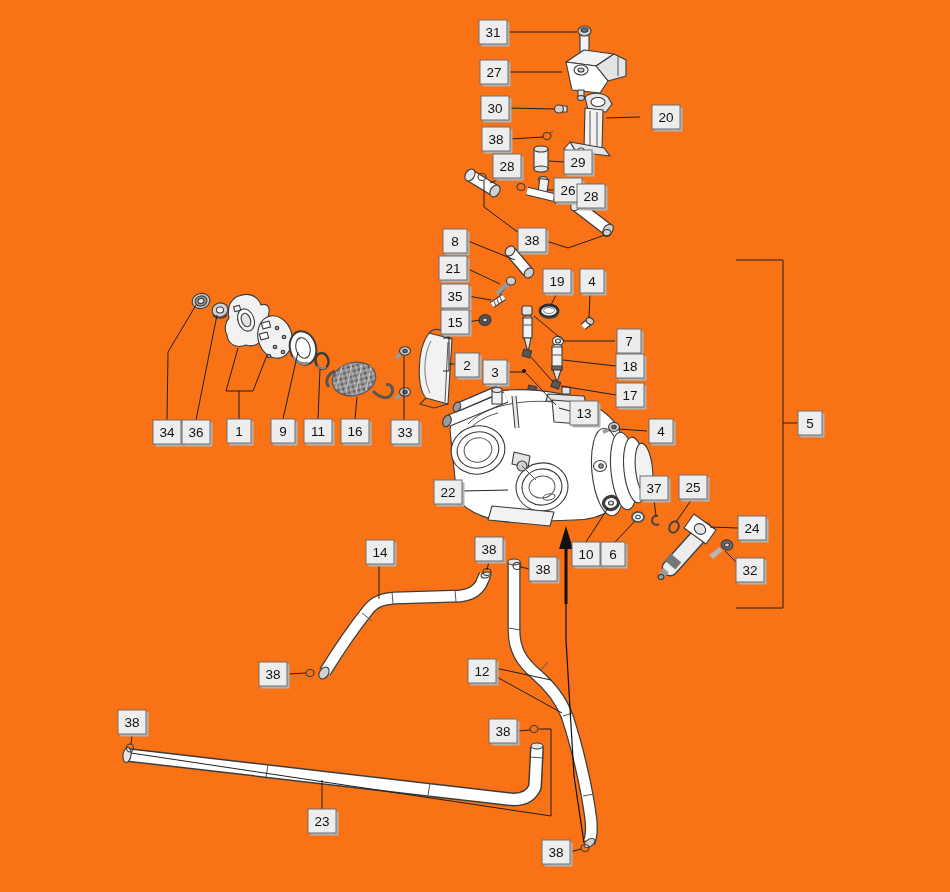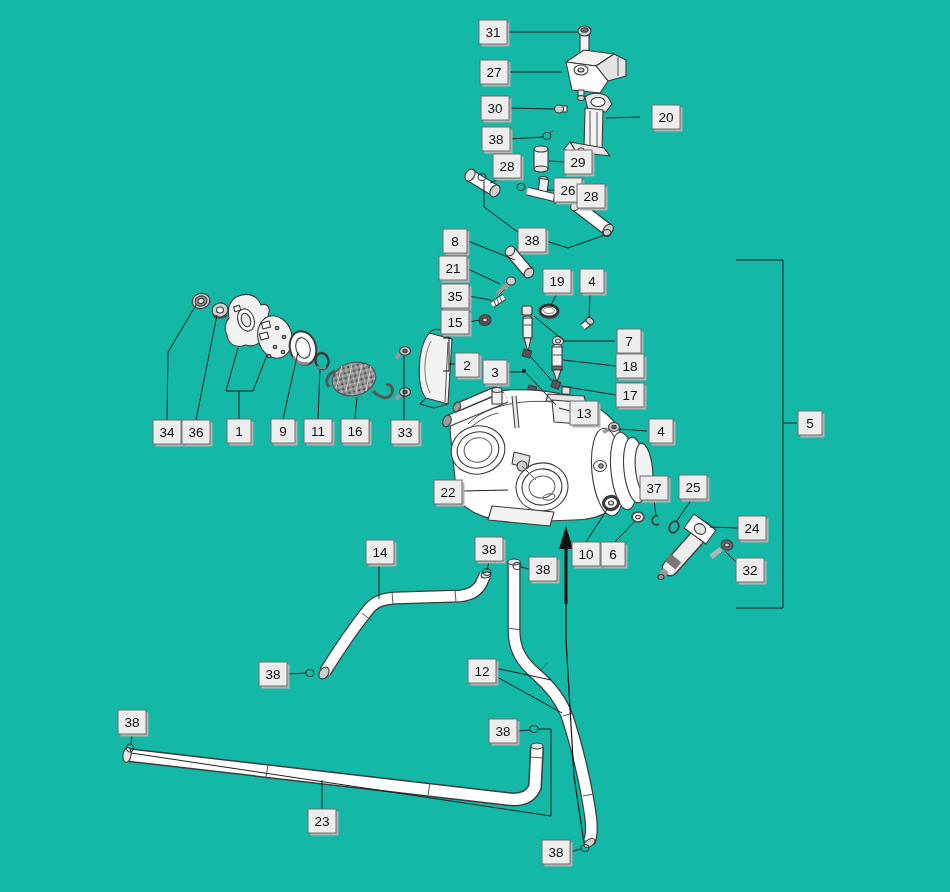--- a/index.html
+++ b/index.html
@@ -1,16 +1,16 @@
 <!DOCTYPE html>
 <html><head>
 <meta charset="utf-8">
 <style>
   html,body{margin:0;padding:0;background:#ffffff;}
-  #stage{width:950px;height:892px;position:relative;background:#14b8a6;overflow:hidden;}
+  #stage{width:950px;height:892px;position:relative;background:#f97316;overflow:hidden;}
   svg{display:block;font-family:"Liberation Sans", sans-serif;}
   .ld{stroke:#1f1f1f;stroke-width:1;fill:none;}
   .pt{stroke:#3a3a3a;stroke-width:1.1;fill:#ffffff;stroke-linejoin:round;}
   .nf{fill:none;}
   .g1{fill:#f2f2f2;} .g2{fill:#e4e4e4;} .g3{fill:#cfcfcf;} .g4{fill:#9a9a9a;} .g5{fill:#6b6b6b;} .g6{fill:#555555;}
   .hoseO{stroke:#3c3c3c;fill:none;stroke-linecap:butt;}
   .hoseI{stroke:#ffffff;fill:none;stroke-linecap:butt;}
   .tick{stroke:#555;stroke-width:1;fill:none;}
   .callout-text{font-size:13.5px;fill:#111;}
 </style>

